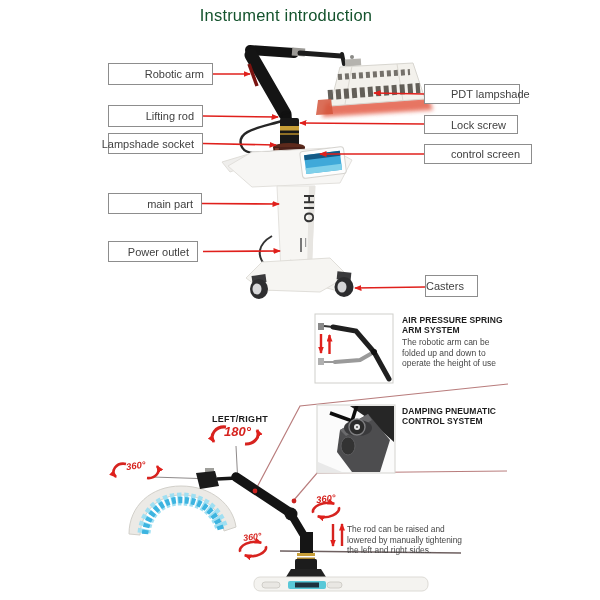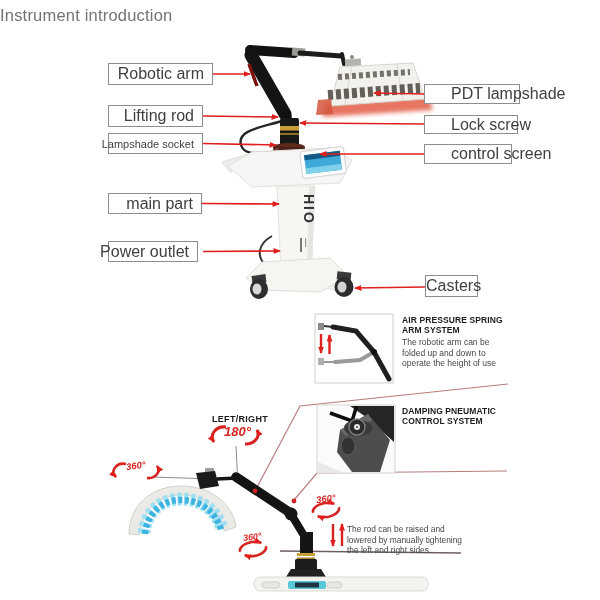--- a/index.html
+++ b/index.html
@@ -1,22 +1,22 @@
 <!DOCTYPE html>
 <html><head>
 <meta charset="utf-8">
 <style>
   html,body{margin:0;padding:0;background:#fff;}
   #page{position:relative;width:600px;height:600px;background:#fff;overflow:hidden;
         font-family:"Liberation Sans",sans-serif;}
   #scene{position:absolute;left:0;top:0;}
-  .title{position:absolute;left:0;top:6px;width:572px;
-         font-size:16.5px;color:#737373;letter-spacing:.2px;font-weight:500;}
+  .title{position:absolute;left:0;top:6px;width:572px;text-align:center;
+         font-size:16.5px;color:#14532d;letter-spacing:.2px;font-weight:500;}
   .lbox{position:absolute;box-sizing:border-box;background:#fff;border:1px solid #8d8d8d;
-        display:flex;align-items:center;font-size:16px;color:#3f3f3f;white-space:nowrap;}
+        display:flex;align-items:center;font-size:11px;color:#3f3f3f;white-space:nowrap;}
   .lbox.al-r{justify-content:flex-end;padding-right:8px;}
   .lbox.al-l{justify-content:flex-start;padding-left:26px;}
   .lbox.al-c{justify-content:flex-start;}
   .feat-title{position:absolute;font-size:8.5px;font-weight:700;color:#1c1c1c;line-height:1.22;letter-spacing:.1px;}
   .feat-body{position:absolute;font-size:8.5px;color:#464646;line-height:1.26;}
   .rot-label{position:absolute;color:#d6231f;font-weight:700;font-style:italic;font-size:9.5px;white-space:nowrap;}
   .lr-label{position:absolute;font-size:9px;font-weight:700;color:#1b1b1b;letter-spacing:.3px;}
   .deg180{position:absolute;color:#d6231f;font-weight:700;font-style:italic;font-size:13px;}
 </style>
 </head>
@@ -221,21 +221,21 @@
 <div class="lbox al-r" style="left:108px;top:241px;width:90px;height:21px;">
       <span>Power outlet</span>
     </div>
 
 <div class="lbox al-l" style="left:424px;top:84px;width:96px;height:20px;">
       <span>PDT lampshade</span>
     </div>
 <div class="lbox al-l" style="left:424px;top:115px;width:94px;height:19px;">
       <span>Lock screw</span>
     </div>
-<div class="lbox al-l" style="left:424px;top:144px;width:88px;height:20px;">
+<div class="lbox al-l" style="left:424px;top:144px;width:108px;height:20px;">
       <span>control screen</span>
     </div>
 <div class="lbox al-c" style="left:425px;top:275px;width:53px;height:22px;">
       <span>Casters</span>
     </div>
 
 <div class="feat-title" style="left:402px;top:315px;width:114px;">AIR PRESSURE SPRING ARM SYSTEM</div>
 <div class="feat-body" style="left:402px;top:337px;width:108px;">The robotic arm can be folded up and down to operate the height of use</div>
 
 <div class="feat-title" style="left:402px;top:406px;width:114px;">DAMPING PNEUMATIC CONTROL SYSTEM</div>

